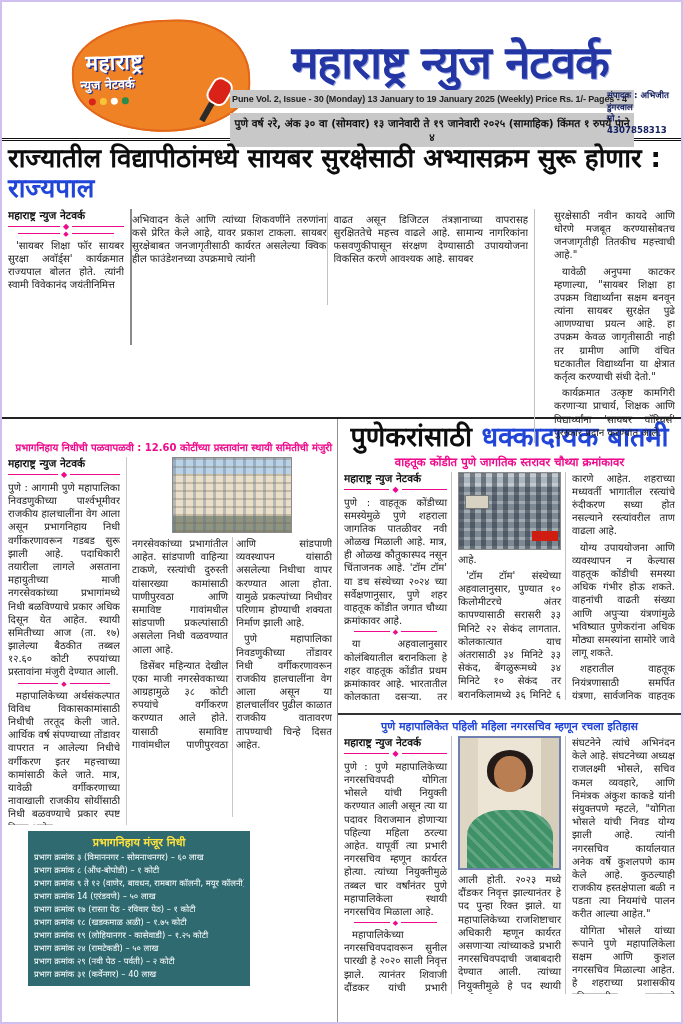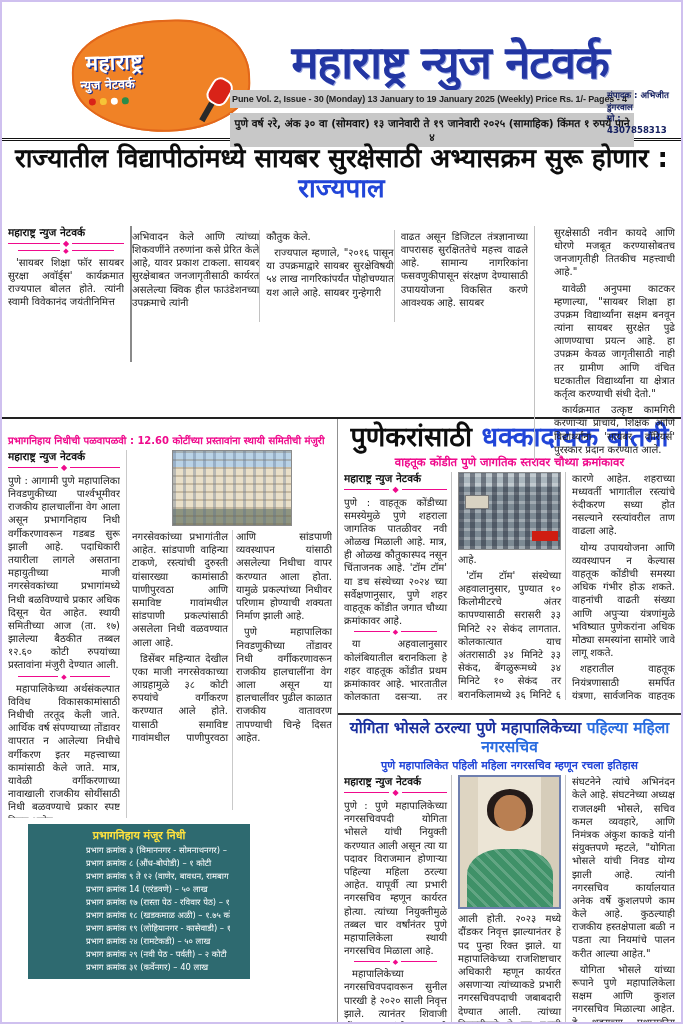--- a/index.html
+++ b/index.html
@@ -34,21 +34,21 @@
   .para-div{border-top:1.2px solid #ef0a8c;margin:4px 10px;text-align:center;line-height:0;}
   .para-div .orn{position:relative;top:-1px;background:#fff;color:#ef0a8c;padding:0 3px;font-size:7px;}
   .body-txt{font-size:10px;line-height:1.32;text-align:justify;}
   .body-txt p{margin:0 0 3px;text-indent:8px;}
   .body-txt p.nofi{text-indent:0;}
   .col{overflow:hidden;}
   .vr{border-right:1px solid #c2c2c2;}
 
   
   .a1{position:relative;padding:2px 6px 0;border-bottom:2px solid #222;height:278px;box-sizing:border-box;}
-  .a1 h1{margin:1px 0 22px;font-size:26px;line-height:1.15;text-align:center;color:#0d0d0d;font-weight:bold;}
+  .a1 h1{margin:1px 0 5px;font-size:26px;line-height:1.15;color:#0d0d0d;font-weight:bold;}
   .hl-blue{color:#2145d8;}
   .a1-body{display:flex;gap:6px;}
   .a1-left{width:116px;flex:none;height:234px;}
   .a1-mid{width:398px;flex:none;display:flex;flex-direction:row;}
   .a1-right{flex:1;height:234px;padding-left:2px;}
   .photo1{position:relative;height:134px;border:1px solid #8a8a8a;background:linear-gradient(180deg,#efe2c4 0%,#e7d6ae 40%,#cbb894 52%,#8d7a6b 62%,#6e5d52 74%,#a5471f 88%,#8c3517 100%);overflow:hidden;}
   .badge{position:absolute;top:4px;font-size:5px;color:#555;background:#f6f3ea;border:1px solid #cfc8b4;padding:1px 3px;}
   .badge.bl{left:5px;} .badge.br{right:5px;}
   .banner-c{position:absolute;top:6px;left:50%;transform:translateX(-50%);font-size:5px;color:#7a6a30;background:#f3ecd6;border:1px solid #d6c98f;padding:1px 4px;white-space:nowrap;}
   .people{position:absolute;left:0;right:0;top:44px;height:52px;
@@ -61,33 +61,33 @@
   .a1-midcols .col{flex:1;}
 
   
   .bottom{display:flex;height:603px;}
   .left-block{width:336px;flex:none;box-sizing:border-box;border-right:1px solid #909090;padding:3px 5px 0 6px;}
   .right-block{flex:1;box-sizing:border-box;}
 
   
   .a2 h2{margin:2px 0 1px;text-align:center;font-size:20.5px;line-height:1.12;font-weight:bold;color:#14205e;}
   .a2 .l2{color:#e5231b;}
-  .a2-sub{text-align:left;font-size:10px;font-weight:bold;color:#ef0a8c;margin:11px 0 3px;}
+  .a2-sub{text-align:right;font-size:10px;font-weight:bold;color:#ef0a8c;margin:18px 0 3px;}
   .a2-body{display:flex;gap:6px;height:368px;}
   .a2-c1{width:112px;flex:none;height:368px;}
   .a2-c2{flex:1;height:368px;}
   .photo2{width:118px;height:74px;margin:0 auto 4px;border:1px solid #8a8a8a;
           background:
             repeating-linear-gradient(90deg,rgba(90,110,140,.35) 0 3px,transparent 3px 10px),
             repeating-linear-gradient(0deg,rgba(120,100,70,.3) 0 2px,transparent 2px 8px),
             linear-gradient(180deg,#b9d2e6 0 22%,#e9dfc8 22% 78%,#8e9480 78% 100%);}
   .a2-c2 .flow2{column-count:2;column-gap:8px;column-rule:1px solid #c9c9c9;height:280px;overflow:hidden;}
-  .fund-table{box-sizing:border-box;width:222px;margin:6px 0 0 20px;background:#2e6a70;color:#fff;padding:3px 20px 5px;}
+  .fund-table{box-sizing:border-box;width:222px;margin:6px 0 0 20px;background:#2e6a70;color:#fff;padding:3px 6px 5px;}
   .fund-title{text-align:center;color:#ffe23e;font-weight:bold;font-size:11px;margin-bottom:2px;}
-  .fund-row{font-size:8.4px;line-height:1.55;white-space:nowrap;overflow:hidden;margin-left:38px;}
+  .fund-row{font-size:8.4px;line-height:1.55;white-space:nowrap;overflow:hidden;}
 
   
   .a3{padding:2px 6px 0;border-bottom:2px solid #333;height:296px;box-sizing:border-box;}
   .a3 h2{margin:1px 0 2px;text-align:center;font-size:27px;font-weight:bold;color:#0d0d0d;line-height:1.1;}
   .a3-sub{text-align:center;font-size:11.5px;font-weight:bold;color:#ef0a8c;margin:0 0 3px;}
   .a3-body{display:flex;gap:6px;height:228px;}
   .a3-body .col{flex:1;}
   .photo3{position:relative;height:76px;border:1px solid #8a8a8a;margin-bottom:3px;
           background:
             repeating-linear-gradient(90deg,rgba(25,30,45,.45) 0 5px,transparent 5px 11px),
@@ -153,24 +153,20 @@
           <span class="badge br">Awards</span>
           <span class="banner-c">Cyber Shiksha for Cyber Suraksha</span>
           <div class="heads"></div>
           <div class="people"></div>
           <div class="flowers"></div>
         </div>
         <div class="a1-midcols">
           <div class="col vr body-txt">
             <p class="nofi">अभिवादन केले आणि त्यांच्या शिकवणींने तरुणांना कसे प्रेरित केले आहे, यावर प्रकाश टाकला. सायबर सुरक्षेबाबत जनजागृतीसाठी कार्यरत असलेल्या क्विक हील फाउंडेशनच्या उपक्रमाचे त्यांनी</p>
           </div>
-          <div class="col vr body-txt">
-            <p class="nofi">कौतुक केले.</p>
-            <p>राज्यपाल म्हणाले, "२०१६ पासून या उपक्रमाद्वारे सायबर सुरक्षेविषयी ५४ लाख नागरिकांपर्यंत पोहोचण्यात यश आले आहे. सायबर गुन्हेगारी</p>
-          </div>
           <div class="col body-txt">
             <p class="nofi">वाढत असून डिजिटल तंत्रज्ञानाच्या वापरासह सुरक्षिततेचे महत्त्व वाढले आहे. सामान्य नागरिकांना फसवणुकीपासून संरक्षण देण्यासाठी उपाययोजना विकसित करणे आवश्यक आहे. सायबर</p>
           </div>
         </div>
       </div>
       <div class="a1-right col body-txt" style="border-left:1px solid #c2c2c2;padding-left:19px;">
         <p class="nofi">सुरक्षेसाठी नवीन कायदे आणि धोरणे मजबूत करण्यासोबतच जनजागृतीही तितकीच महत्त्वाची आहे."</p>
         <p>यावेळी अनुपमा काटकर म्हणाल्या, "सायबर शिक्षा हा उपक्रम विद्यार्थ्यांना सक्षम बनवून त्यांना सायबर सुरक्षेत पुढे आणण्याचा प्रयत्न आहे. हा उपक्रम केवळ जागृतीसाठी नाही तर ग्रामीण आणि वंचित घटकातील विद्यार्थ्यांना या क्षेत्रात कर्तृत्व करण्याची संधी देतो."</p>
         <p>कार्यक्रमात उत्कृष्ट कामगिरी करणाऱ्या प्राचार्य, शिक्षक आणि विद्यार्थ्यांना 'सायबर वॉरियर्स' पुरस्कार प्रदान करण्यात आले.</p>
       </div>
@@ -238,21 +234,20 @@
           </div>
           <div class="col body-txt">
             <p class="nofi">कारणे आहेत. शहराच्या मध्यवर्ती भागातील रस्त्यांचे रुंदीकरण सध्या होत नसल्याने रस्त्यांवरील ताण वाढला आहे.</p>
             <p>योग्य उपाययोजना आणि व्यवस्थापन न केल्यास वाहतूक कोंडीची समस्या अधिक गंभीर होऊ शकते. वाहनांची वाढती संख्या आणि अपुऱ्या यंत्रणांमुळे भविष्यात पुणेकरांना अधिक मोठ्या समस्यांना सामोरे जावे लागू शकते.</p>
             <p>शहरातील वाहतूक नियंत्रणासाठी समर्पित यंत्रणा, सार्वजनिक वाहतूक व्यवस्थेचा विस्तार, आणि रस्त्यांची नियोजनबद्ध सुधारणा यासारख्या उपाययोजनांची गरज असल्याचे मत तज्ज्ञांनी व्यक्त केले आहे.</p>
           </div>
         </div>
       </div>
 
       <div class="a4">
-        <h3><span>योगिता भोसले ठरल्या पुणे महापालिकेच्या </span><span class="lt">पहिल्या महिला नगरसचिव</span></h3>
         <div class="a4-sub">पुणे महापालिकेत पहिली महिला नगरसचिव म्हणून रचला इतिहास</div>
         <div class="a4-body">
           <div class="col vr body-txt" style="padding-right:4px;">
             <div class="credit-name">महाराष्ट्र न्युज नेटवर्क</div>
             <div class="credit-rule"><span class="orn">◆</span></div>
             <p class="nofi">पुणे : पुणे महापालिकेच्या नगरसचिवपदी योगिता भोसले यांची नियुक्ती करण्यात आली असून त्या या पदावर विराजमान होणाऱ्या पहिल्या महिला ठरल्या आहेत. यापूर्वी त्या प्रभारी नगरसचिव म्हणून कार्यरत होत्या. त्यांच्या नियुक्तीमुळे तब्बल चार वर्षांनंतर पुणे महापालिकेला स्थायी नगरसचिव मिळाला आहे.</p>
             <div class="para-div"><span class="orn">◆</span></div>
             <p>महापालिकेच्या नगरसचिवपदावरून सुनील पारखी हे २०२० साली निवृत्त झाले. त्यानंतर शिवाजी दौंडकर यांची प्रभारी नगरसचिव म्हणून नियुक्ती करण्यात</p>
           </div>
           <div class="col vr body-txt" style="padding-right:4px;">

